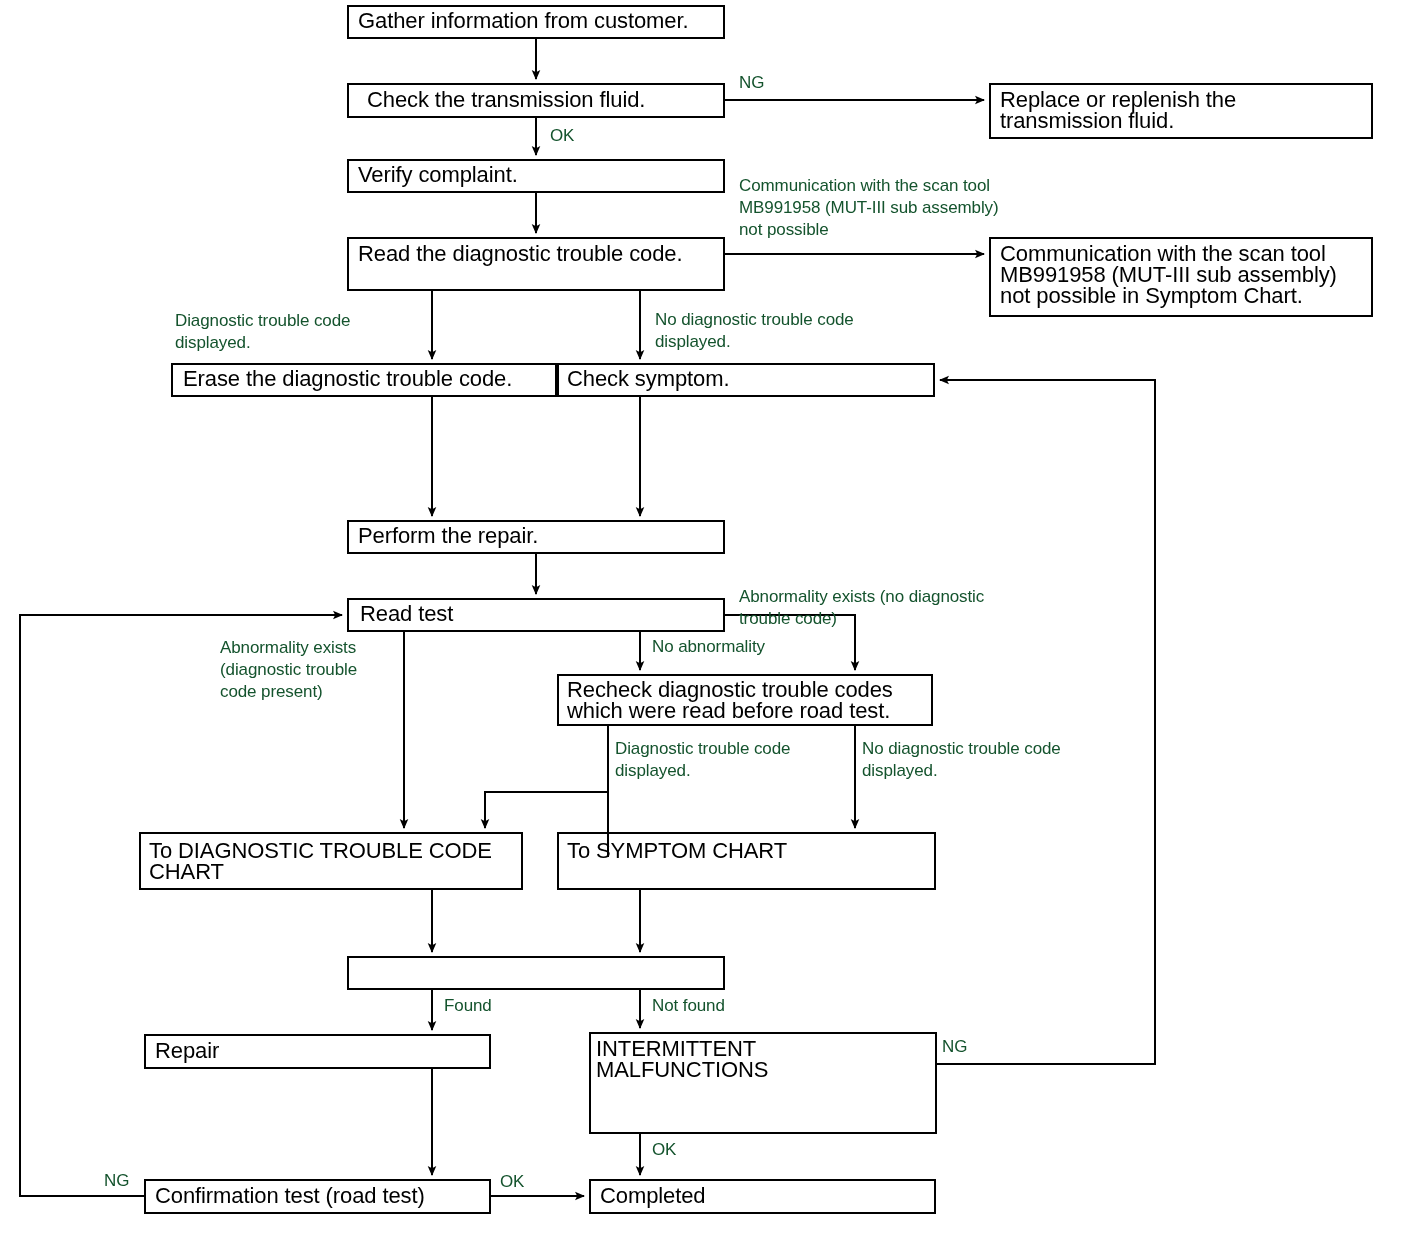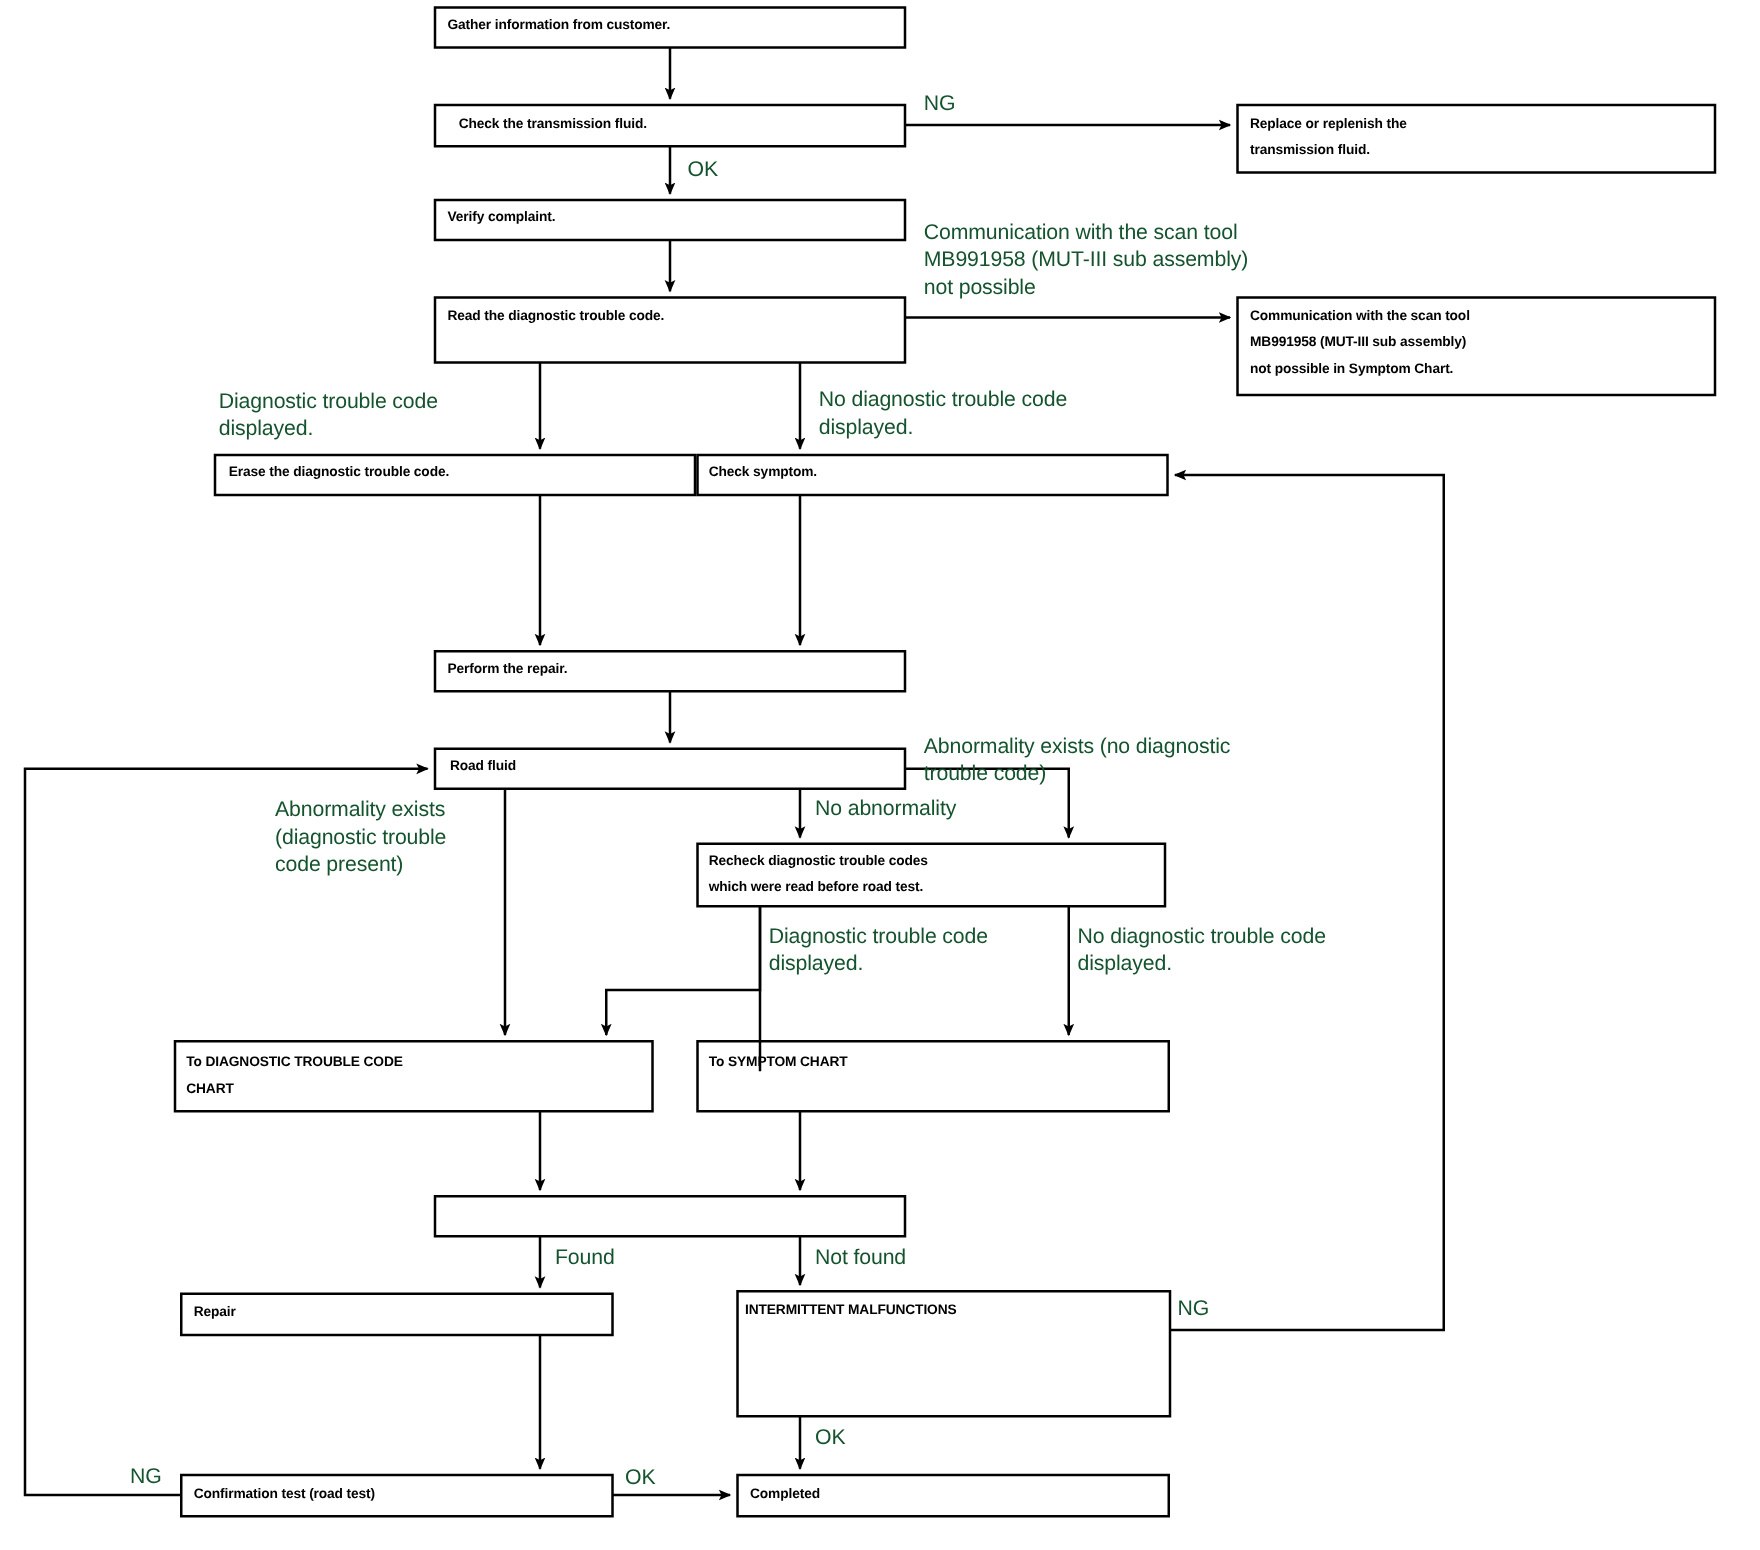--- a/index.html
+++ b/index.html
@@ -31,22 +31,22 @@
     stroke-width: 2;
   }
   .line {
     stroke: #000000;
     stroke-width: 2;
     fill: none;
   }
   .boxlabel {
     position: absolute;
     font-family: "Liberation Sans", sans-serif;
-    font-weight: bold;
-    font-size: 11px;
+    font-weight: normal;
+    font-size: 22px;
     line-height: 21px;
     color: #000000;
     white-space: pre-line;
     letter-spacing: -0.1px;
   }
   .edgelabel {
     position: absolute;
     font-family: "Liberation Sans", sans-serif;
     font-weight: normal;
     font-size: 17px;
@@ -151,21 +151,21 @@
   <div class="boxlabel" style="left:1000px; top:243px; width:372px;">Communication with the scan tool
 MB991958 (MUT-III sub assembly)
 not possible in Symptom Chart.</div>
 
   <div class="boxlabel" style="left:183px; top:368px; width:370px;">Erase the diagnostic trouble code.</div>
 
   <div class="boxlabel" style="left:567px; top:368px; width:360px;">Check symptom.</div>
 
   <div class="boxlabel" style="left:358px; top:525px; width:360px;">Perform the repair.</div>
 
-  <div class="boxlabel" style="left:360px; top:603px; width:360px;">Road fluid</div>
+  <div class="boxlabel" style="left:360px; top:603px; width:360px;">Read test</div>
 
   <div class="boxlabel" style="left:567px; top:679px; width:362px;">Recheck diagnostic trouble codes
 which were read before road test.</div>
 
   <div class="boxlabel" style="left:149px; top:840px; width:370px;">To DIAGNOSTIC TROUBLE CODE
 CHART</div>
 
   <div class="boxlabel" style="left:567px; top:840px; width:360px;">To SYMPTOM CHART</div>
 
 

